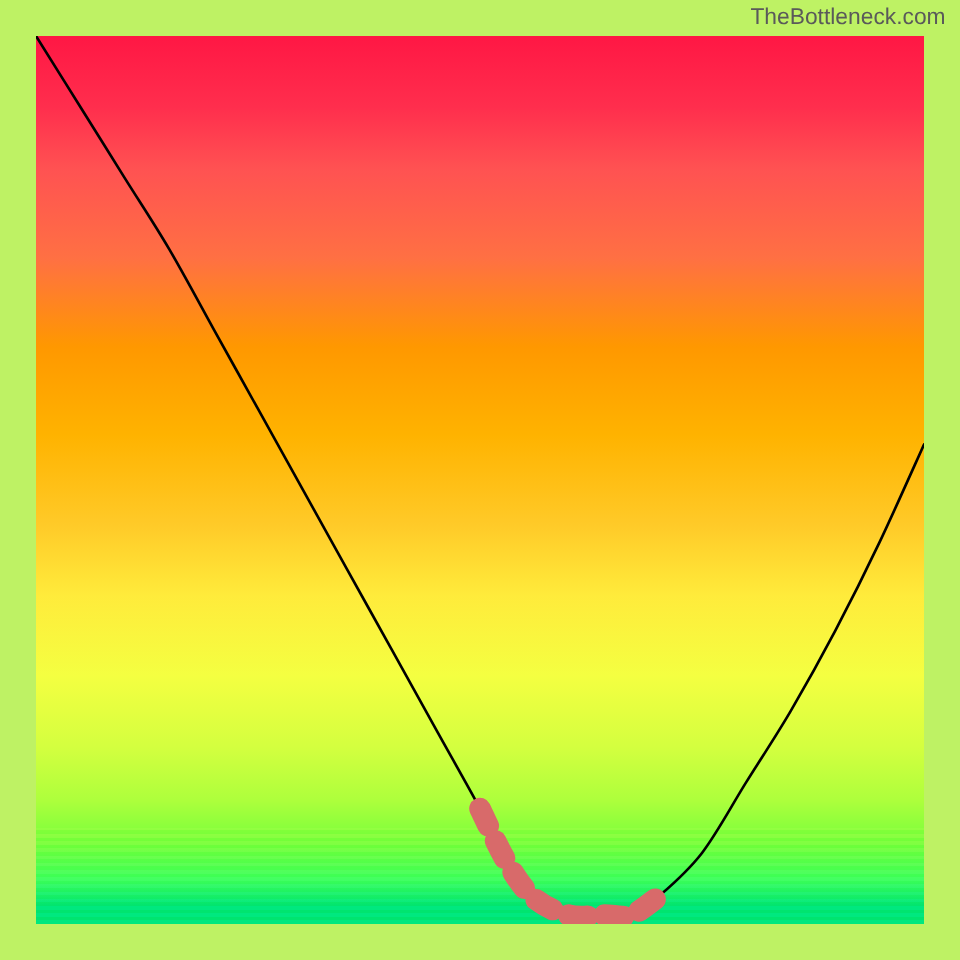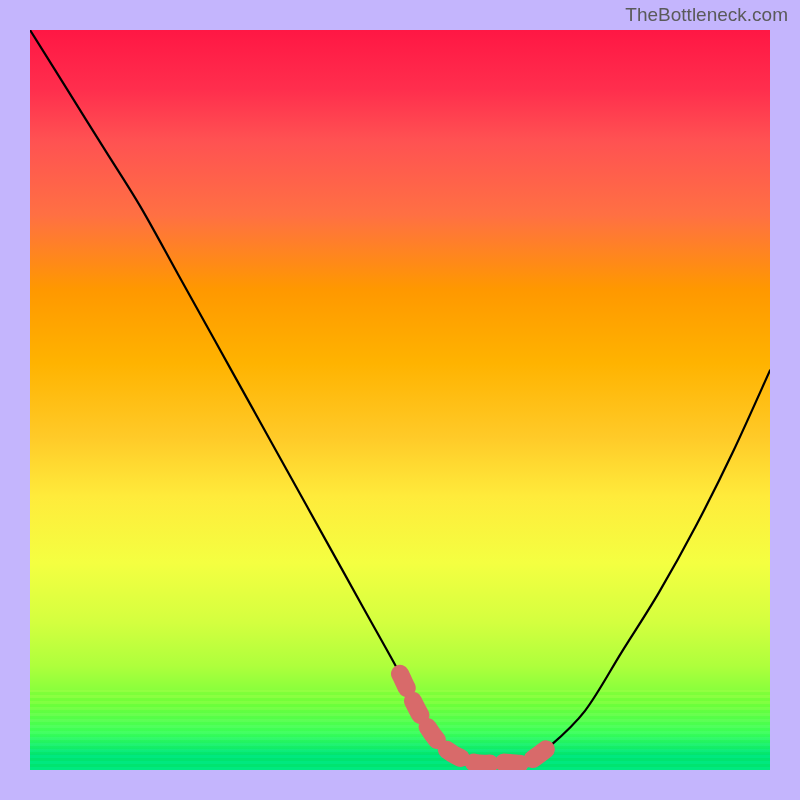--- a/index.html
+++ b/index.html
@@ -1,18 +1,18 @@
 <!DOCTYPE html>
 <html><head>
 <meta charset="utf-8">
 <style>
 * { margin: 0; padding: 0; box-sizing: border-box; }
 body { width: 800px; height: 800px; overflow: hidden; font-family: Arial, sans-serif; }
 .watermark { position: absolute; top: 4px; right: 12px; color: #5a5a5a; font-size: 19px; z-index: 10; font-weight: 500; }
-.chart-container { width: 800px; height: 800px; background: #c4b5fd; position: relative; }
+.chart-container { width: 800px; height: 800px; background: #bef264; position: relative; }
 .plot-area { position: absolute; left: 30px; top: 30px; width: 740px; height: 740px; }
 .gradient-bg { position: absolute; left: 0; top: 0; width: 100%; height: 100%;
   background: linear-gradient(to bottom,
     #ff1744 0%,
     #ff2e4d 8%,
     #ff5252 15%,
     #ff7043 25%,
     #ff9800 35%,
     #ffb300 45%,
     #ffca28 55%,

